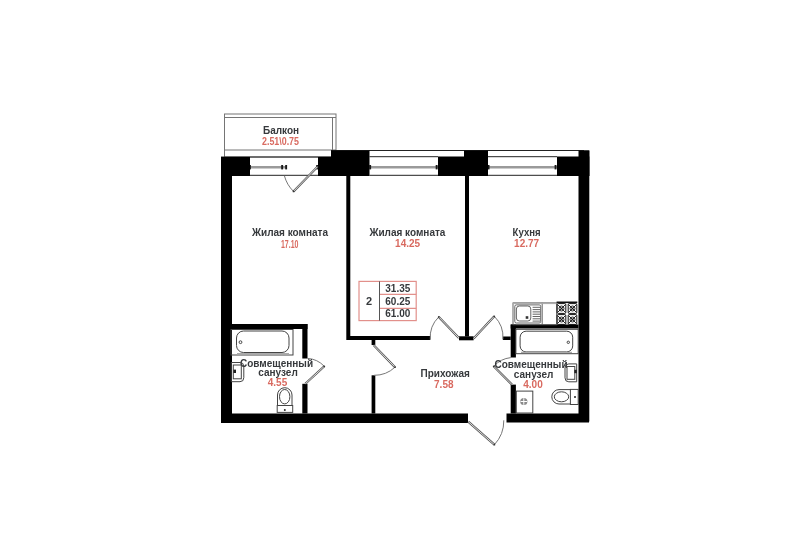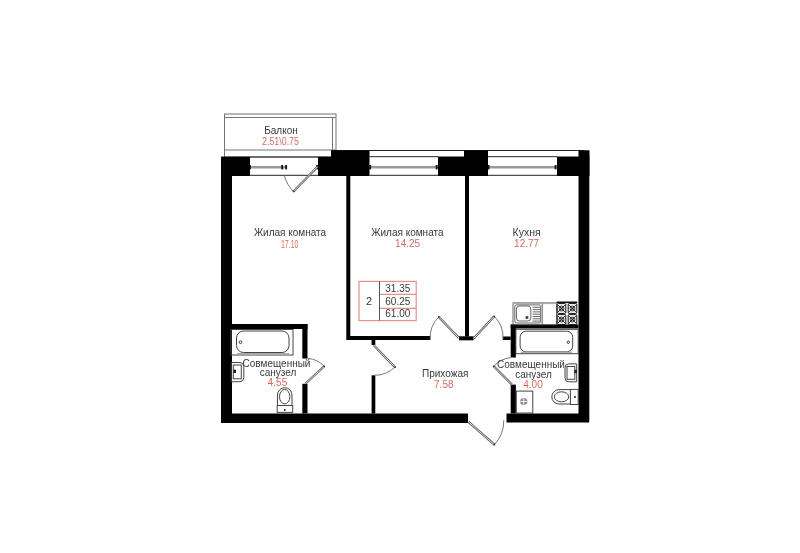--- a/index.html
+++ b/index.html
@@ -1,16 +1,16 @@
 <!DOCTYPE html>
 <html><head>
 <meta charset="utf-8">
 <style>
   html,body{margin:0;padding:0;background:#ffffff;}
-  .wrap{width:800px;height:553px;position:relative;font-family:"Liberation Sans",sans-serif;}
+  .wrap{width:800px;height:553px;position:relative;font-family:"Liberation Sans",sans-serif;font-weight:bold;}
   svg{display:block;}
   text{font-family:"Liberation Sans",sans-serif;fill:#36393c;}
   .num{fill:#d96a60;}
 </style>
 </head>
 <body>
 <div class="wrap">
 <svg width="800" height="553" viewBox="0 0 800 553">
 <rect x="0" y="0" width="800" height="553" fill="#ffffff"></rect>
 

